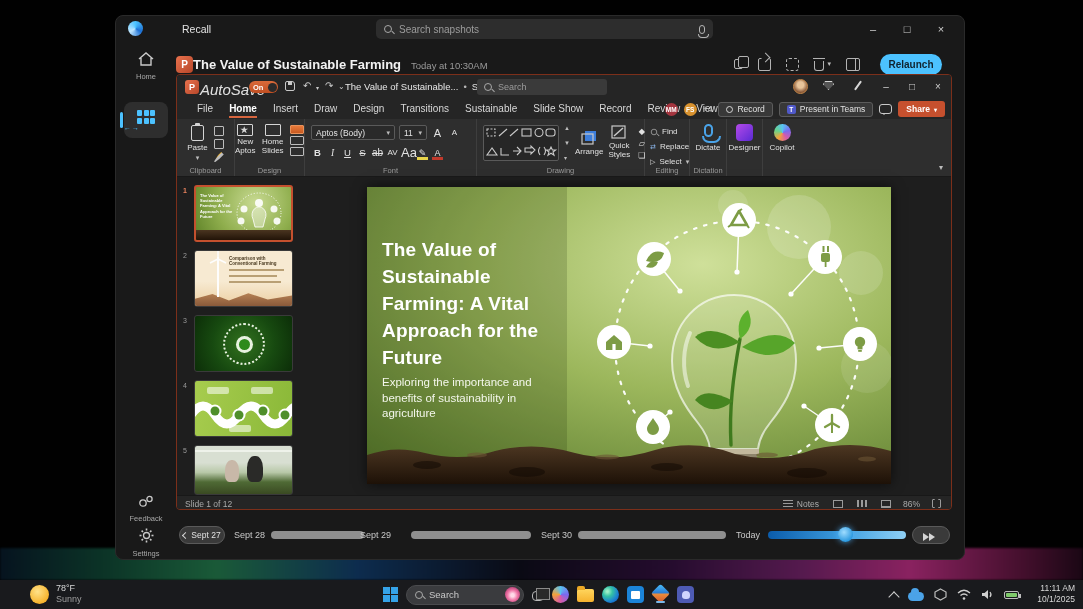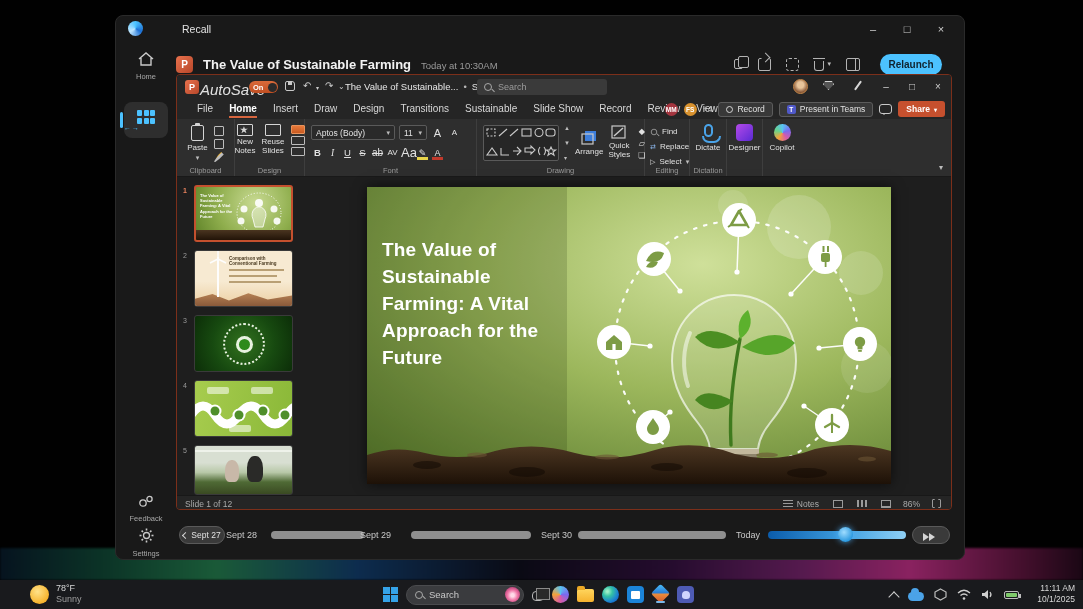--- a/index.html
+++ b/index.html
@@ -69,21 +69,21 @@
     right:-3.5px; bottom:-1px; transform:rotate(45deg); }
   .mic { width:6px; height:9px; border:1.3px solid #b5b5b5; border-radius:3px; position:relative; flex:none; }
   .mic::after { content:""; position:absolute; left:-2.5px; top:8px; width:9px; height:3px;
     border:1.3px solid #b5b5b5; border-top:none; border-radius:0 0 5px 5px; }
   .wbtns { position:absolute; right:6px; top:0; display:flex; }
   .wbtn { width:34px; height:25px; display:grid; place-items:center; font-size:11px; color:#cfcfcf; }
 
   .r-header { position:absolute; left:60px; top:32px; width:786px; height:32px; display:flex; align-items:center; }
   .ppt-badge { width:17px; height:17px; border-radius:4px; background:linear-gradient(135deg,#e8714d,#b7472a);
     display:grid; place-items:center; font-size:10px; font-weight:bold; color:#fff; }
-  .r-title { font-size:13px; font-weight:bold; color:#f2f2f2; margin-left:10px; }
+  .r-title { font-size:13px; font-weight:bold; color:#f2f2f2; }
   .r-time { font-size:9.5px; color:#9a9a9a; margin-left:10px; margin-top:2px; }
   .hicons { position:absolute; right:102px; display:flex; gap:15px; align-items:center; }
   .hic { width:13px; height:13px; position:relative; opacity:.85; }
   .ic-copy { border:1.3px solid #cfcfcf; border-radius:2px; width:9px; height:10px; }
   .ic-copy::after{ content:""; position:absolute; left:3px; top:-4px; width:9px; height:10px;
     border:1.3px solid #cfcfcf; border-radius:2px; background:#191919; }
   .ic-share { border:1.3px solid #cfcfcf; border-radius:2px; }
   .ic-share::after { content:""; position:absolute; left:3px; top:-5px; width:6px; height:6px;
     border-top:1.3px solid #cfcfcf; border-right:1.3px solid #cfcfcf; transform:rotate(45deg); background:#191919;}
   .ic-snip { border:1.3px dashed #cfcfcf; border-radius:3px; }
@@ -246,20 +246,25 @@
 </head>
 <body>
 
 <div class="abs wallpaper"></div>
 
 <div class="abs window">
 
   <div class="r-titlebar">
     <div class="r-logo"></div>
     <div class="r-appname">Recall</div>
+    <div class="r-search">
+      <span class="mag"></span>
+      <span class="ph">Search snapshots</span>
+      <span class="mic"></span>
+    </div>
     <div class="wbtns">
       <span class="wbtn">–</span>
       <span class="wbtn">□</span>
       <span class="wbtn">×</span>
     </div>
   </div>
 
   <div class="r-header">
     <div class="ppt-badge">P</div>
     <div class="r-title">The Value of Sustainable Farming</div>
@@ -399,25 +404,25 @@
             <span class="mini brush"></span>
           </div>
         </div>
         <div class="glabel">Clipboard</div>
       </div>
 
       <div class="rgroup" style="width:70px">
         <div class="row" style="justify-content:center; gap:6px">
           <div class="bigbtn">
             <div class="slideico star"></div>
-            <span style="text-align:center; line-height:1.1">New Notes</span>
+            <span style="text-align:center; line-height:1.1">New Aptos</span>
           </div>
           <div class="bigbtn">
             <div class="slideico"></div>
-            <span style="text-align:center; line-height:1.1">Reuse Slides</span>
+            <span style="text-align:center; line-height:1.1">Home Slides</span>
           </div>
           <div class="layouts">
             <span class="lay f1"></span>
             <span class="lay"></span>
             <span class="lay"></span>
           </div>
         </div>
         <div class="glabel">Design</div>
       </div>
 
@@ -711,20 +716,21 @@
               <ellipse cx="440" cy="286" rx="20" ry="5"></ellipse>
           </g>
           <g fill="#6b5434" opacity=".6">
             <ellipse cx="110" cy="268" rx="10" ry="2.5"></ellipse>
               <ellipse cx="240" cy="270" rx="12" ry="2.5"></ellipse>
               <ellipse cx="400" cy="268" rx="11" ry="2.5"></ellipse>
               <ellipse cx="500" cy="272" rx="9" ry="2.5"></ellipse>
           </g>
         </svg>
         <div class="slide-title">The Value of Sustainable Farming: A Vital Approach for the Future</div>
+        <div class="slide-sub">Exploring the importance and benefits of sustainability in agriculture</div>
       </div>
     </div>
 
     <div class="ppt-status">
       <span style="margin-left:8px">Slide 1 of 12</span>
       <span style="flex:1"></span>
       <span class="st-notes-i"></span>
       <span style="margin-left:4px">Notes</span>
       <span class="st-ico"></span>
       <span class="st-ico grid4"></span>
@@ -732,21 +738,21 @@
       <span style="margin-left:12px">86%</span>
       <span class="expand" style="margin:0 10px 0 12px"></span>
     </div>
   </div>
 
   <div class="timeline">
     <div class="tl-back">
       <span class="back-arrow"></span>
       <span>Sept 27</span>
     </div>
-    <span class="tl-lbl" style="left:110px">Sept 28</span>
+    <span class="tl-lbl" style="left:118px">Sept 28</span>
     <div class="tl-bar" style="left:155px; width:93px"></div>
     <span class="tl-lbl" style="left:244px">Sept 29</span>
     <div class="tl-bar" style="left:295px; width:120px"></div>
     <span class="tl-lbl" style="left:425px">Sept 30</span>
     <div class="tl-bar" style="left:462px; width:148px"></div>
     <span class="tl-lbl" style="left:620px">Today</span>
     <div class="tl-bar tl-blue" style="left:652px; width:138px"></div>
     <div class="tl-knob"></div>
     <div class="tl-fwd">
       <span><i class="ff"></i><i class="ff"></i></span>

